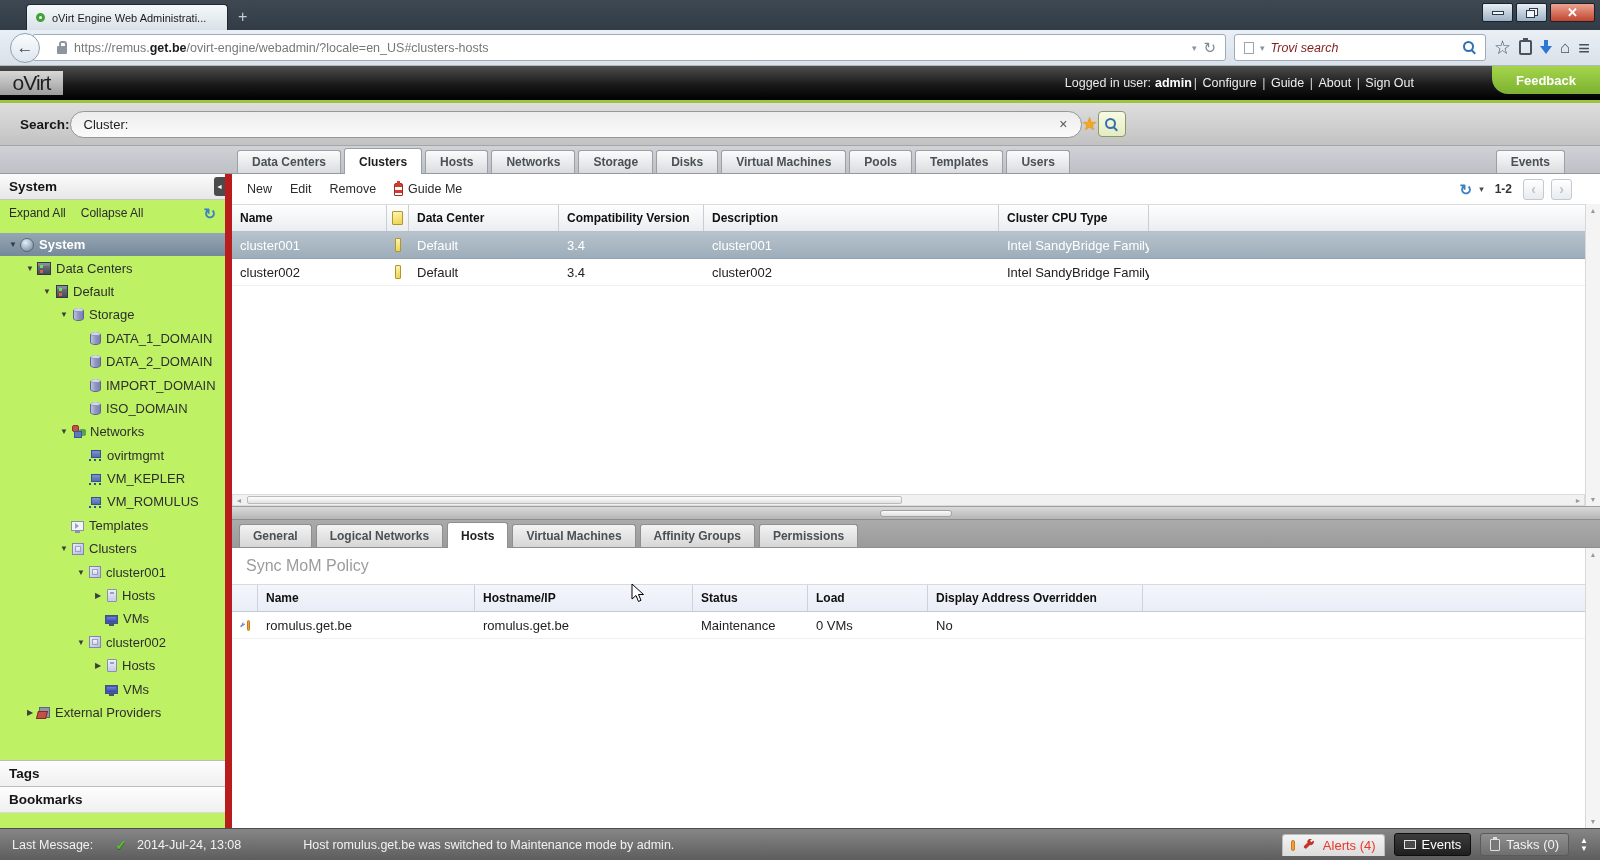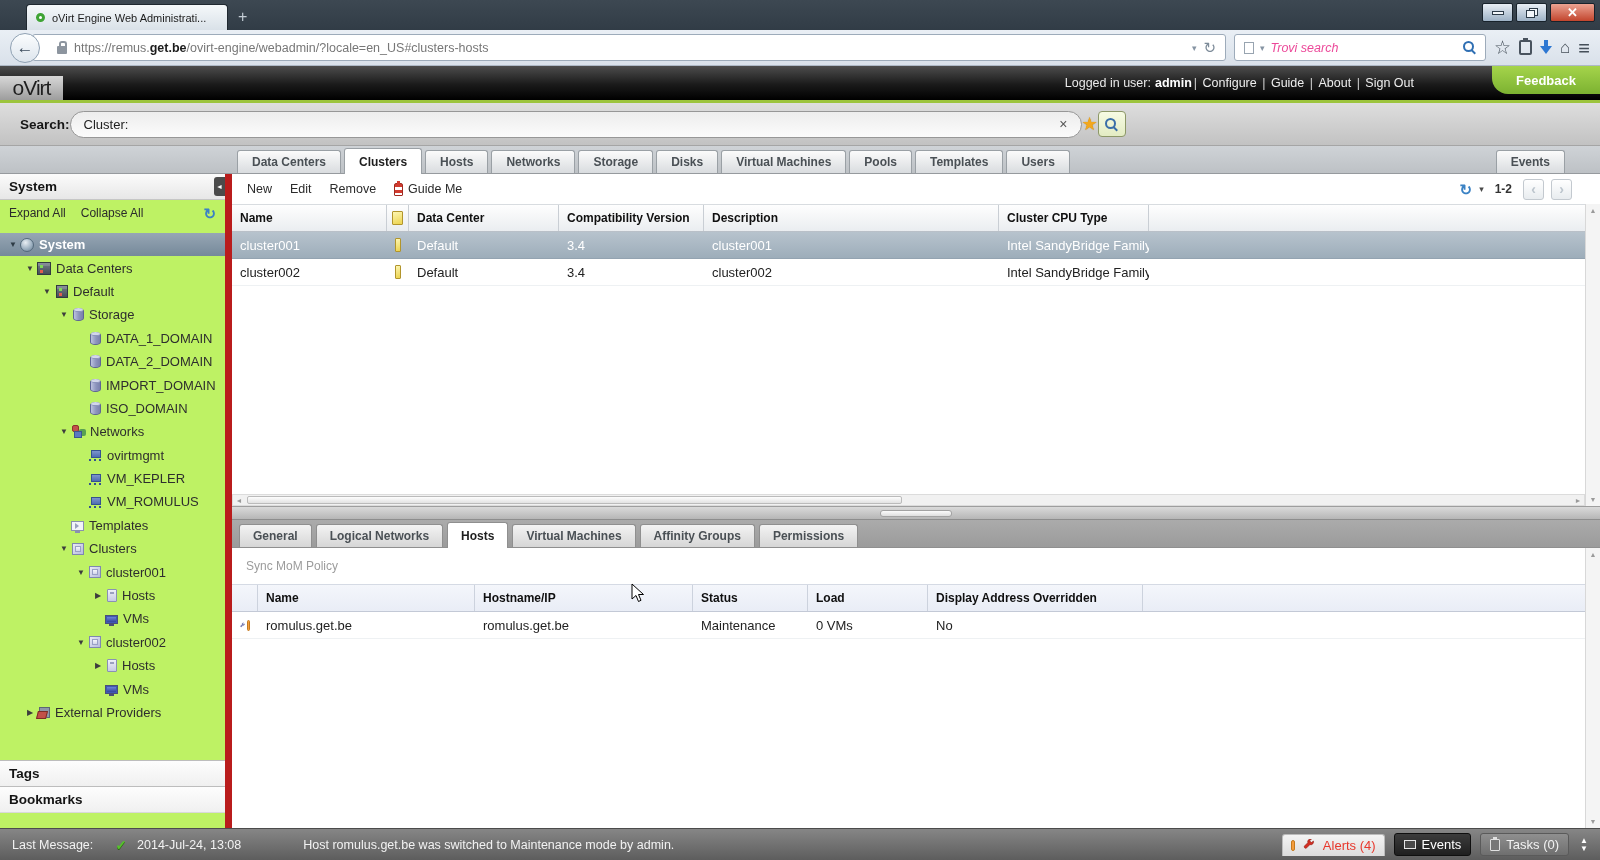--- a/index.html
+++ b/index.html
@@ -27,30 +27,30 @@
   .lock::before{content:'';position:absolute;left:2px;top:-5px;width:4px;height:5px;border:2px solid #8d959f;border-bottom:none;border-radius:3px 3px 0 0}
   .url-muted{color:#777}.url-domain{color:#1c1c1c;font-weight:bold}
   .url-sp{flex:1}
   .urldrop{color:#8694a3;font-size:9px}
   .reload{color:#7d8b99;font-size:15px;line-height:1}
   .searchbox{width:252px;height:27px;background:#fff;border:1px solid #9dabba;border-radius:3px;display:flex;align-items:center;padding:0 9px;gap:6px;flex:none}
   .doc{width:10px;height:12px;background:#fff;border:1px solid #98a4b0;flex:none}
   .mag{width:13px;height:13px;position:relative;color:#2f6fb3;flex:none}
   .mag::before{content:'';position:absolute;width:7px;height:7px;border:2px solid currentColor;border-radius:50%;left:0;top:0}
   .mag::after{content:'';position:absolute;width:5px;height:2px;background:currentColor;transform:rotate(45deg);left:8px;top:10px}
-  .sb-placeholder{flex:1;font-style:italic;color:#ec4899;font-size:12.5px;white-space:nowrap;overflow:hidden}
+  .sb-placeholder{flex:1;font-style:italic;color:#7f1d1d;font-size:12.5px;white-space:nowrap;overflow:hidden}
   .navicon{font-size:17px;color:#454f59;flex:none;line-height:1}
   .clip{width:13px;height:15px;border:2px solid #49535e;border-radius:2px;position:relative;flex:none}
   .clip::before{content:'';position:absolute;top:-4px;left:2px;width:5px;height:3px;background:#49535e}
   .dl{position:relative;width:12px;height:15px;flex:none}
   .dl::before{content:'';position:absolute;left:4px;top:0;width:4px;height:7px;background:#2d77d2}
   .dl::after{content:'';position:absolute;left:0;top:6px;border-left:6px solid transparent;border-right:6px solid transparent;border-top:8px solid #2d77d2}
 
   
-  .brandbar{height:37px;background:linear-gradient(#4d4d4d,#1a1a1a 55%,#000);border-bottom:3px solid #9cc43d;display:flex;align-items:flex-end;position:relative}
+  .brandbar{height:37px;background:linear-gradient(#4d4d4d,#1a1a1a 55%,#000);border-bottom:3px solid #9cc43d;display:flex;align-items:center;position:relative}
   .logo{width:63px;background:linear-gradient(#d8d8d8,#9d9d9d);display:flex;align-items:center;justify-content:center;font-size:21px;color:#1f1f1f;letter-spacing:-1px}
   .badge{background:linear-gradient(#7bad38,#628f25);color:#fff;font-weight:bold;font-size:13px;display:flex;align-items:center;padding:0 17px;margin-left:2px}
   .hdr-right{position:absolute;right:186px;top:0;height:100%;display:flex;align-items:center;color:#e9e9e9;font-size:12.5px;white-space:nowrap}
   .hdr-user{font-weight:bold;color:#fff;margin-left:4px}
   .hdr-sep{color:#cfcfcf;margin:0 2px}
   .hdr-link{color:#eee}
   .feedback{position:absolute;right:0;top:0;height:28px;padding:0 24px;background:linear-gradient(#a5d44b,#7cb231);border-radius:0 0 0 16px;color:#fff;font-weight:bold;font-size:13px;display:flex;align-items:center}
 
   
   .searchrow{height:43px;background:linear-gradient(#dedede,#c2c2c2);display:flex;align-items:center;padding-left:20px;border-bottom:1px solid #a5a5a5}
@@ -135,21 +135,21 @@
   .gfill{flex:1}
   .hscroll{height:12px;background:#f1f1f1;border:1px solid #dcdcdc;position:relative;margin-right:15px}
   .hthumb{position:absolute;left:14px;top:1px;bottom:1px;width:655px;background:linear-gradient(#fdfdfd,#e2e2e2);border:1px solid #bbb;border-radius:2px}
   .hs-arrow{position:absolute;top:0;bottom:0;width:12px;display:flex;align-items:center;justify-content:center;font-size:7px;color:#9a9a9a}
   .splitter{height:14px;background:linear-gradient(#dadada,#b6b6b6);border-top:1px solid #9e9e9e;border-bottom:1px solid #8d8d8d;display:flex;align-items:center;justify-content:center}
   .split-handle{width:72px;height:7px;background:linear-gradient(#fbfbfb,#dedede);border:1px solid #a2a2a2;border-radius:3px}
 
   .dtabs{height:28px;background:linear-gradient(#ababab,#9b9b9b);border-bottom:1px solid #8f8f8f;display:flex;align-items:flex-end;padding-left:7px}
   .dtab{height:23px;padding:0 13px;background:linear-gradient(#f3f3f3,#d6d6d6);border:1px solid #8f8f8f;border-bottom:none;border-radius:3px 3px 0 0;font-size:12px;font-weight:bold;color:#4a5055;margin-right:4px;display:flex;align-items:center;white-space:nowrap}
   .dtab.active{background:#fff;height:26px;color:#1e1e1e;margin-bottom:-1px;z-index:2;position:relative}
-  .syncrow{height:36px;display:flex;align-items:center;padding-left:14px;font-size:12px;color:#9c9c9c}
+  .syncrow{height:36px;display:flex;align-items:center;padding-left:14px;font-size:16px;color:#9c9c9c}
   .dhead{height:28px;display:flex;background:linear-gradient(#f4f6fb,#e9edf6);border-top:1px solid #d5dae4;border-bottom:1px solid #c3c9d6}
   .dh{display:flex;align-items:center;padding:0 8px;font-size:12px;font-weight:bold;color:#101010;border-right:1px solid #ccd2dd;white-space:nowrap;overflow:hidden}
   .dw-ic{width:26px;padding:0;justify-content:center}.dw-name{width:217px}.dw-host{width:218px}.dw-status{width:115px}.dw-load{width:120px}.dw-dao{width:215px}.dw-fill{flex:1;border-right:none}
   .drow{height:27px;display:flex;align-items:center;font-size:13px;color:#222;border-bottom:1px solid #eef1f3}
   .drow .dc2{display:flex;align-items:center;padding:0 8px;height:100%;white-space:nowrap}
   .drow .dw-ic{display:flex;gap:2px;align-items:center;justify-content:center}
   .warnbar{width:4px;height:11px;background:#f59d3d;border:1px solid #c47a1e;border-radius:2px;display:inline-block}
   .detail-fill{flex:1}
 
   

